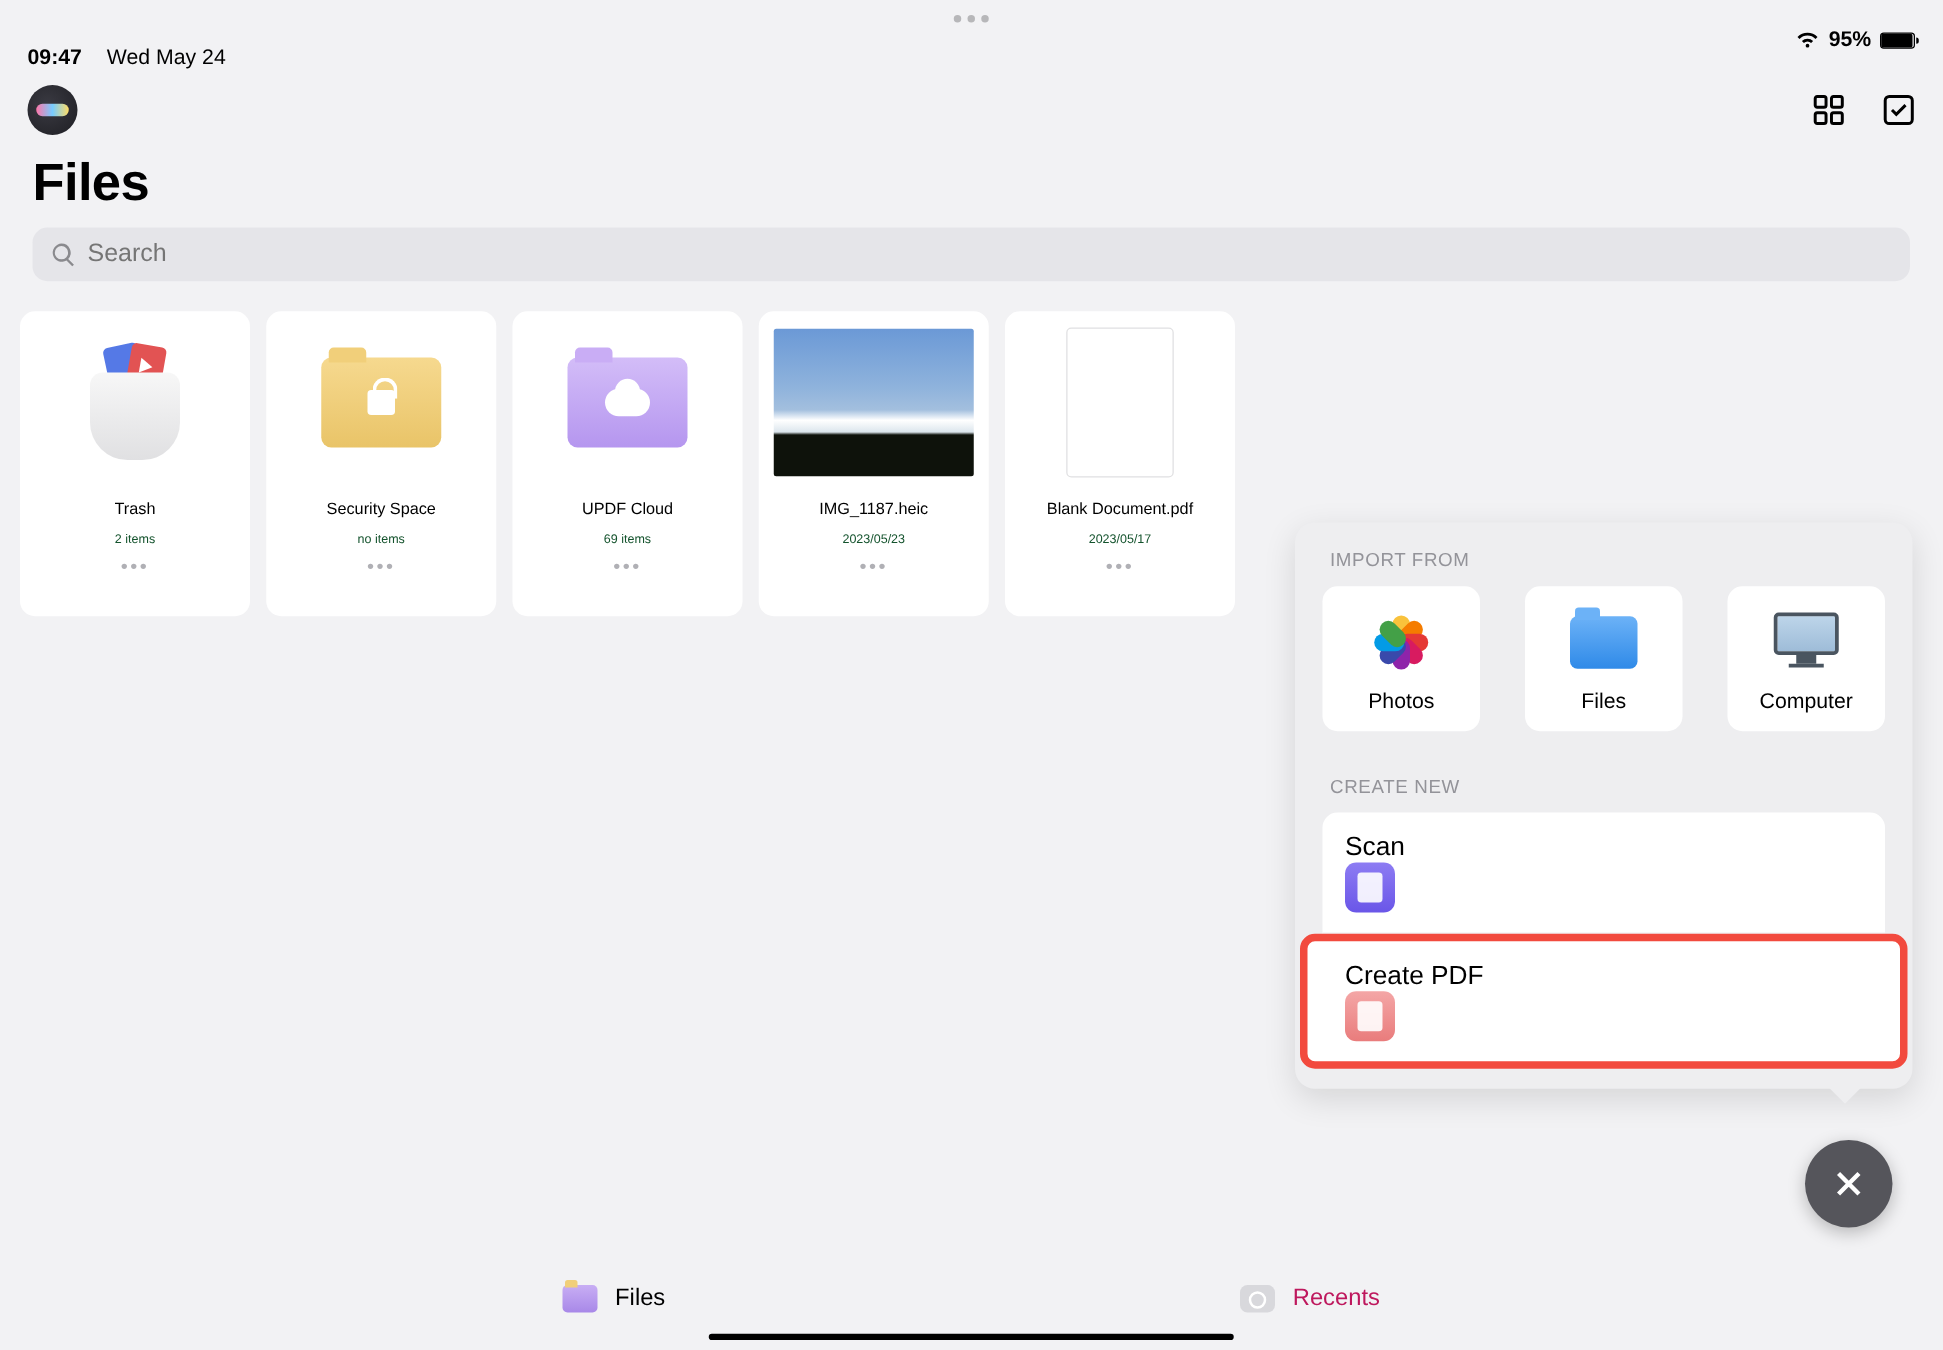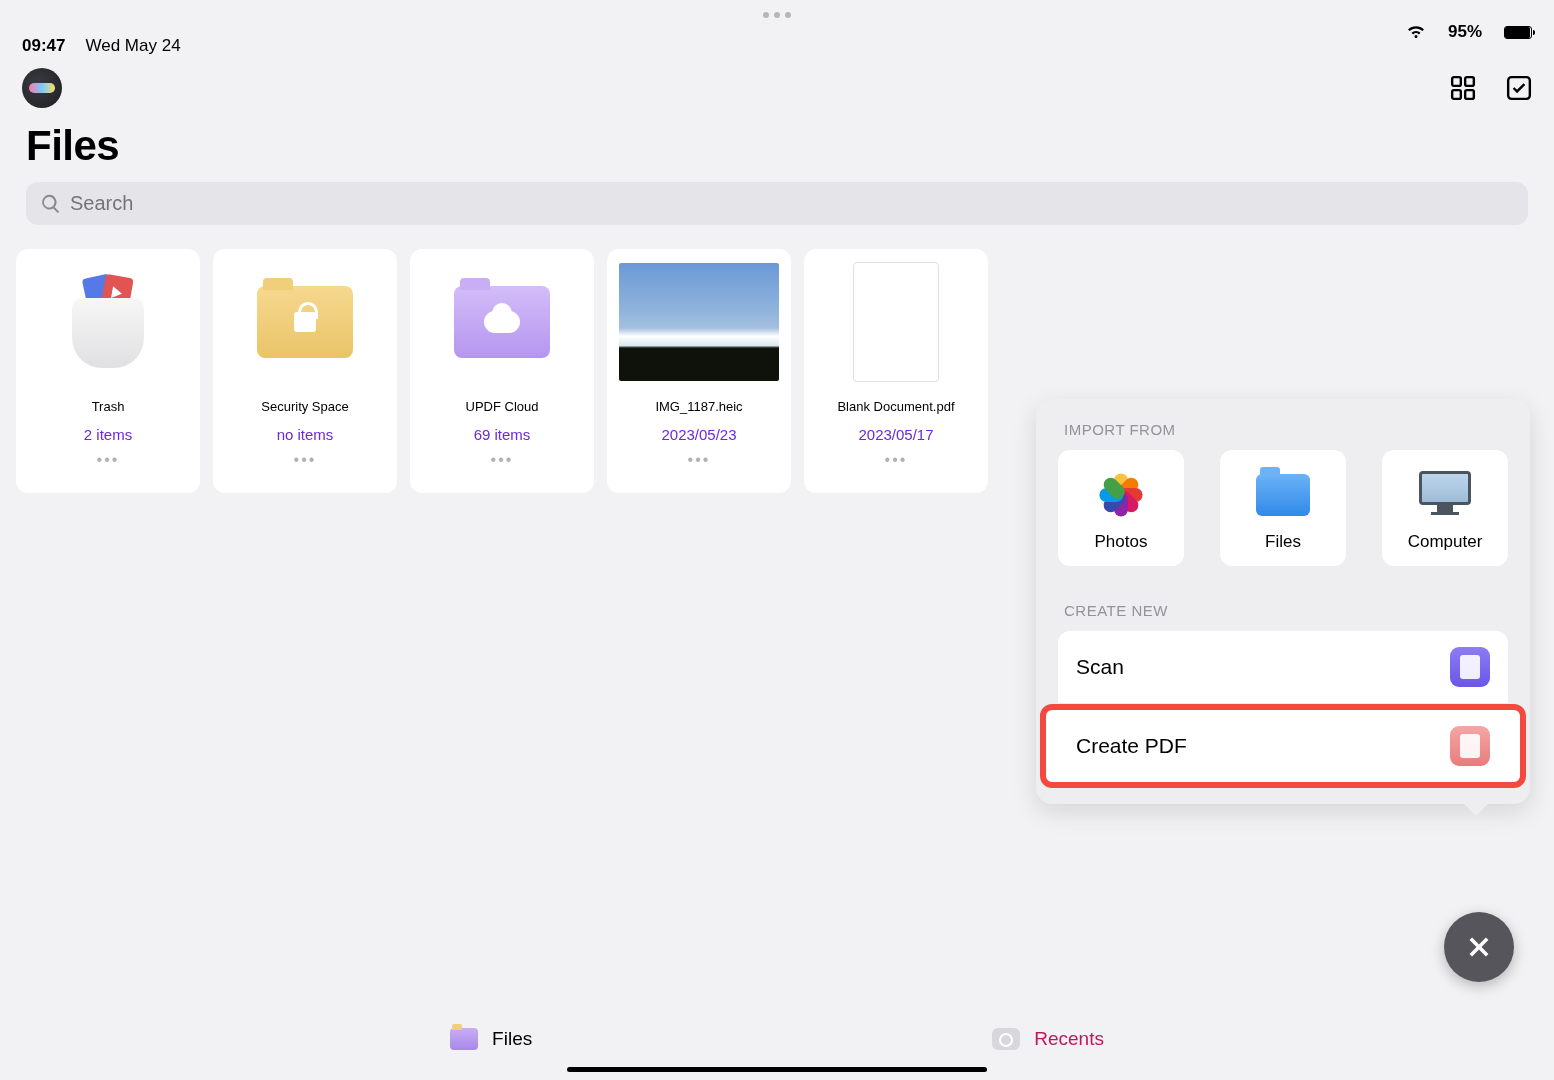--- a/index.html
+++ b/index.html
@@ -4,21 +4,21 @@
 <style>
 * { box-sizing: border-box; margin: 0; padding: 0; }
 html, body { width: 1554px; height: 1080px; }
 body { font-family: -apple-system, "Helvetica Neue", Arial, sans-serif; background: #f2f2f4; color: #000; overflow: hidden; position: relative; }
 
 .status-bar { display: flex; align-items: center; justify-content: space-between; padding: 8px 22px 6px 22px; font-size: 17px; font-weight: 600; }
 .status-left { display: flex; gap: 20px; align-items: center; margin-top: 28px; }
 .status-date { font-weight: 500; }
 .status-center { position: absolute; left: 50%; transform: translateX(-50%); top: 12px; display: flex; gap: 5px; }
 .status-center .dot { width: 6px; height: 6px; background: #b7b7b9; border-radius: 50%; }
-.status-right { display: flex; align-items: center; gap: 22px; }
+.status-right { display: flex; align-items: center; gap: 7px; }
 .battery-wrap { display: flex; align-items: center; }
 .battery { width: 28px; height: 13px; border: 1.5px solid #000; border-radius: 3px; position: relative; }
 .battery::after { content:""; position:absolute; right:-4px; top:3px; width:2.5px; height:5px; background:#000; border-radius:0 2px 2px 0;}
 .battery-fill { background:#000; height:100%; width:95%; border-radius:1.5px;}
 
 .header-row { display: flex; align-items: center; justify-content: space-between; padding: 6px 22px; }
 .avatar { width: 40px; height: 40px; border-radius: 50%; background: radial-gradient(circle at 40% 40%, #3a3a42, #1e1e23); display:flex; align-items:center; justify-content:center;}
 .avatar-inner { width: 26px; height: 10px; border-radius: 5px; background: linear-gradient(90deg, #ff77aa, #77ccff, #ffdd66); }
 .header-icons { display: flex; gap: 30px; }
 .header-icons svg { width: 26px; height: 26px; }
@@ -31,21 +31,21 @@
 }
 
 .search-bar { margin: 0 26px; background: #e5e5e9; border-radius: 12px; display: flex; align-items: center; padding: 10px 14px; }
 .search-bar svg { width: 22px; height: 22px; fill: #8a8a8e; margin-right: 8px;}
 .search-bar input { flex: 1; border: none; background: transparent; font-size: 20px; color: #8a8a8e; outline: none; }
 
 .grid { display: flex; gap: 13px; padding: 24px 16px; flex-wrap: wrap; }
 .card { width: 184px; height: 244px; background: #fff; border-radius: 12px; display: flex; flex-direction: column; align-items: center; padding: 10px 8px 6px 8px; }
 .thumb { width: 160px; height: 118px; display: flex; align-items: center; justify-content: center; margin-top: 4px; }
 .card-name { font-size: 13px; font-weight: 400; color: #000; margin-top: 18px; text-align: left; white-space: nowrap; overflow: hidden; text-overflow: ellipsis; max-width: 170px; }
-.card-sub { font-size: 15px; color: #6d28d9; margin-top: 12px; text-align: center; }
+.card-sub { font-size: 10px; color: #14532d; margin-top: 12px; text-align: center; }
 .card-more { margin-top: 8px; color: #b0b0b5; letter-spacing: 2px; font-size: 16px; }
 
 .folder-yellow { width: 96px; height: 72px; position: relative;}
 .folder-yellow .tab { position:absolute; top:-8px; left:6px; width:30px; height:12px; background:#f1cf7a; border-radius:4px 4px 0 0;}
 .folder-yellow .body { width:100%; height:100%; background:linear-gradient(#f6d98f,#e9c468); border-radius:8px;}
 .folder-yellow .lock { position:absolute; left:50%; top:50%; transform:translate(-50%,-50%); width:22px; height:20px; background:#fff; border-radius:3px;}
 .folder-yellow .lock::before{content:"";position:absolute;top:-10px;left:4px;width:14px;height:14px;border:3px solid #fff;border-radius:10px 10px 0 0;border-bottom:none;}
 
 .folder-purple { width: 96px; height: 72px; position: relative;}
 .folder-purple .tab { position:absolute; top:-8px; left:6px; width:30px; height:12px; background:#c9adf5; border-radius:4px 4px 0 0;}
@@ -69,30 +69,30 @@
 .nav-item.active { color: #000; font-weight: 500;}
 .nav-item.inactive { color: #be185d; }
 .nav-icon { width: 28px; height: 22px; border-radius: 4px; }
 .nav-icon.files { background: linear-gradient(#c8aef4,#a888e8); position:relative;}
 .nav-icon.files::before{content:"";position:absolute;top:-4px;left:2px;width:10px;height:6px;background:#f1cf7a;border-radius:2px 2px 0 0;}
 .nav-icon.recents { background:#d8d8dc; border-radius:6px; position:relative;}
 .nav-icon.recents::after{content:"";position:absolute;top:5px;left:7px;width:10px;height:10px;border:2px solid #fff;border-radius:50%;}
 
 .home-indicator { position: absolute; bottom: 8px; left: 50%; transform: translateX(-50%); width: 420px; height: 5px; background: #000; border-radius: 3px; }
 
-.popup { position: absolute; right: 24px; top: 399px; width: 494px; background: #eeeef0; border-radius: 16px; padding: 22px 22px 16px 22px; box-shadow: 0 8px 26px rgba(0,0,0,0.12); }
+.popup { position: absolute; right: 24px; top: 418px; width: 494px; background: #eeeef0; border-radius: 16px; padding: 22px 22px 16px 22px; box-shadow: 0 8px 26px rgba(0,0,0,0.12); }
 .popup-section-label { font-size: 15px; color: #939399; letter-spacing: 0.5px; padding: 0 6px 12px 6px; }
 .import-row { display: flex; gap: 36px; }
 .import-card { flex:1; background:#fff; border-radius:12px; display:flex; flex-direction:column; align-items:center; padding: 18px 0 14px 0;}
 .import-icon { width: 54px; height: 54px; display:flex; align-items:center; justify-content:center;}
 .import-card span { font-size: 17px; margin-top: 10px;}
 
 .create-section { margin-top: 36px;}
 .list { background:#fff; border-radius:12px; overflow: visible;}
-.list-row { display:flex; align-items:center; justify-content:space-between; padding: 16px 18px; border-bottom:1px solid #ededef; font-size:21px;}
+.list-row { display:flex; justify-content:space-between; padding: 16px 18px; border-bottom:1px solid #ededef; font-size:21px;flex-direction:column;}
 .list-row:last-child { border-bottom:none;}
 .list-icon { width:40px; height:40px; border-radius:9px; display:flex; align-items:center; justify-content:center;}
 .list-icon.scan { background: linear-gradient(#8d7cf3,#6a56e8);}
 .list-icon.folder { background: linear-gradient(#aad1f7,#7ab2ef);}
 .list-icon.pdf { background: linear-gradient(#f4a6a6,#e97c7c);}
 .list-icon-inner { width:20px; height:24px; background:rgba(255,255,255,0.9); border-radius:3px;}
 
 .highlight-wrap { position: relative; border: 6px solid #f24a3e; border-radius: 12px; margin: 0 -18px; background:#fff; border-bottom-left-radius:12px; border-bottom-right-radius:12px;}
 .highlight-wrap .list-row { padding: 16px 30px; border-bottom:none;}
 

